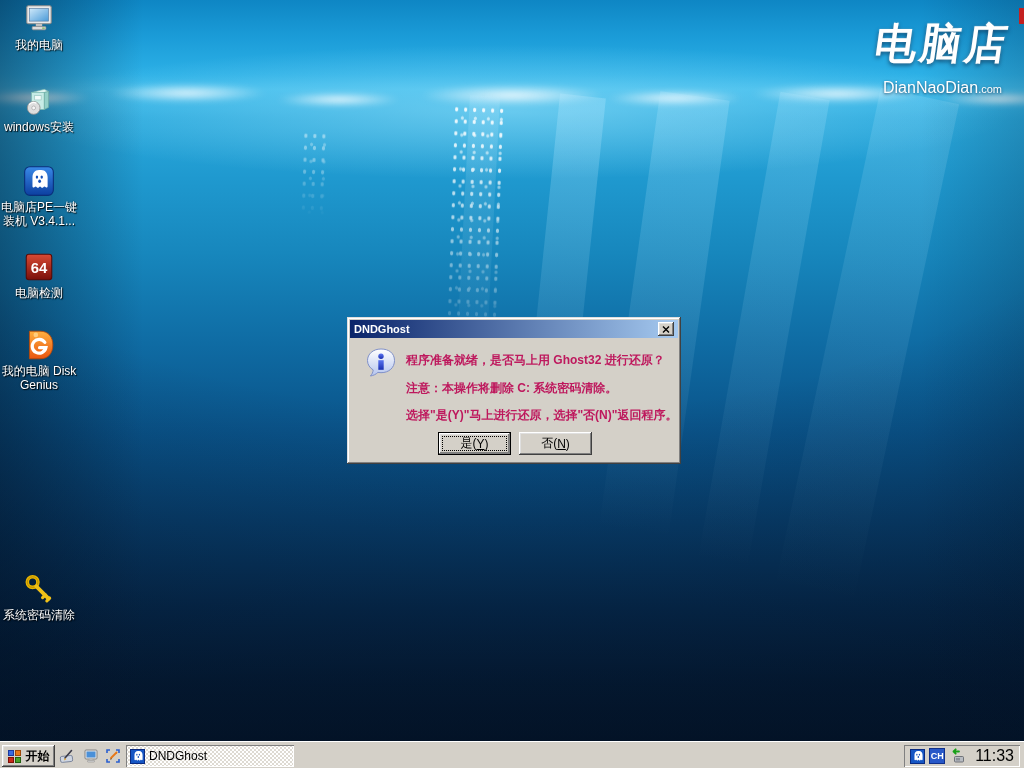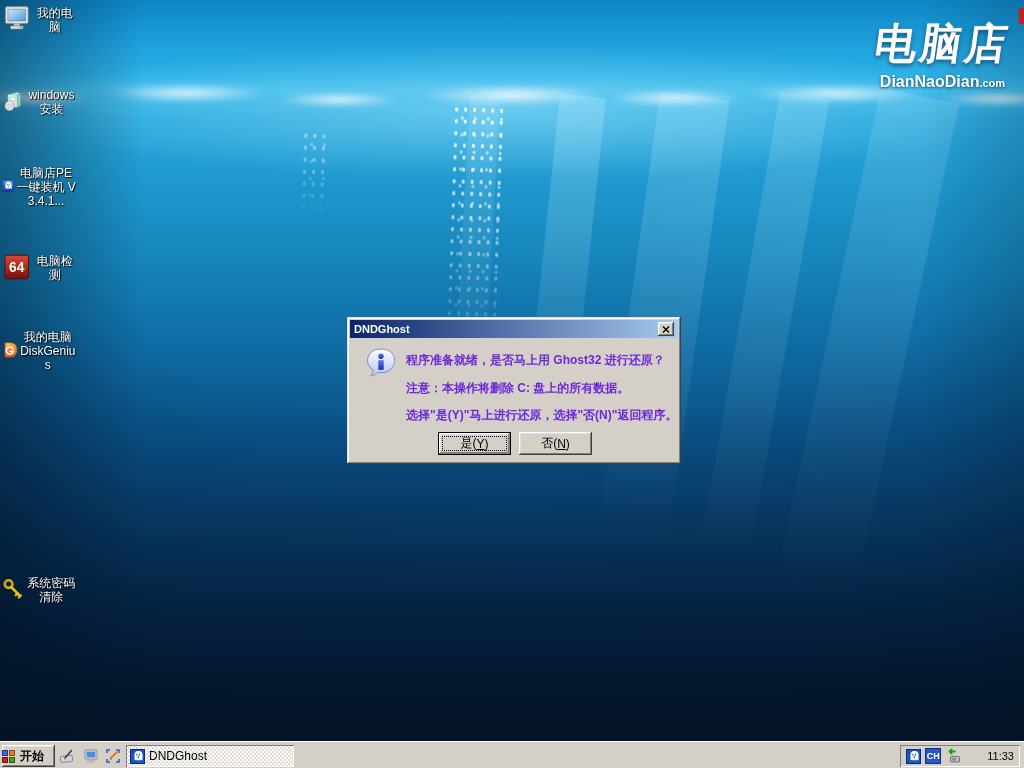--- a/index.html
+++ b/index.html
@@ -51,80 +51,80 @@
   .ray.r1 { left:560px; width:46px; height:420px; transform:rotate(6deg); }
   .ray.r2 { left:660px; width:70px; height:520px; transform:rotate(8deg); opacity:.8; }
   .ray.r3 { left:780px; width:50px; height:560px; transform:rotate(10deg); opacity:.7; }
   .ray.r4 { left:880px; width:80px; height:600px; transform:rotate(12deg); opacity:.6; }
   .ray.r5 { left:470px; width:30px; height:330px; transform:rotate(3deg); opacity:.7; }
 
   
   .logo { position:absolute; top:16px; right:14px; text-align:center; color:#fff; }
   .logo-title { font-size:42px; font-weight:bold; letter-spacing:3px;
     transform:skewX(-8deg); text-shadow:0 2px 4px rgba(0,20,50,.6), 0 0 2px rgba(255,255,255,.4); }
-  .logo-sub { margin-top:1px; font-size:16px; font-weight:bold; text-shadow:0 1px 3px rgba(0,20,50,.7); }
+  .logo-sub { margin-top:7px; font-size:16px; font-weight:normal; text-shadow:0 1px 3px rgba(0,20,50,.7); }
   .logo-sub .tld { font-size:11px; }
   .logo-accent { position:absolute; top:8px; right:0; width:5px; height:16px; background:#c42020; }
 
   
-  .dicon { position:absolute; left:1px; width:76px; display:flex; flex-direction:row; align-items:center; }
+  .dicon { position:absolute; left:1px; width:76px; display:flex; flex-direction:column; align-items:center; }
   .dicon svg { width:34px; height:34px; }
   .dicon .lbl { margin-top:2px; font-size:12px; line-height:14px; color:#fff; text-align:center;
     text-shadow:1px 1px 1px rgba(0,0,0,.9), 0 0 2px rgba(0,0,0,.6); word-break:break-all; }
 
   
   .bevel-out { background:#d4d0c8;
     box-shadow: inset -1px -1px #404040, inset 1px 1px #ffffff, inset -2px -2px #808080, inset 2px 2px #dfdfdf; }
   .win-frame { background:#d4d0c8;
     box-shadow: inset -1px -1px #404040, inset 1px 1px #dfdfdf, inset -2px -2px #808080, inset 2px 2px #ffffff; }
 
   
   .dialog { position:absolute; left:347px; top:317px; width:334px; height:147px; z-index:10; }
   .titlebar { position:absolute; left:3px; right:3px; top:3px; height:18px;
     background:linear-gradient(90deg,#0a246a,#a6caf0);
     display:flex; align-items:center; padding:0 4px; }
   .titlebar .t { color:#fff; font-size:11px; font-weight:bold; flex:1; }
   .btn-close { width:16px; height:14px; display:flex; align-items:center; justify-content:center; }
   .dlg-icon { position:absolute; left:17px; top:30px; width:34px; height:34px; }
-  .dlg-line { position:absolute; left:59px; font-size:12px; font-weight:bold; color:#6d28d9; white-space:nowrap; }
+  .dlg-line { position:absolute; left:59px; font-size:12px; font-weight:bold; color:#be185d; white-space:nowrap; }
   .dlg-line.l1 { top:35px; } .dlg-line.l2 { top:63px; } .dlg-line.l3 { top:90px; }
   .pushbtn { position:absolute; top:115px; width:73px; height:23px;
     display:flex; align-items:center; justify-content:center;
     font-size:12px; color:#000; background:#d4d0c8;
     box-shadow: inset -1px -1px #404040, inset 1px 1px #ffffff, inset -2px -2px #808080, inset 2px 2px #dfdfdf; }
   .pushbtn.default { border:1px solid #000;
     box-shadow: inset -1px -1px #808080, inset 1px 1px #ffffff, inset -2px -2px #808080, inset 2px 2px #dfdfdf; }
   .pushbtn.default::after { content:""; position:absolute; inset:3px; border:1px dotted #000; }
   .pushbtn .u { text-decoration:underline; }
   .btn-yes { left:91px; } .btn-no { left:172px; }
 
   
   .taskbar { position:absolute; left:0; right:0; bottom:0; height:27px; background:#d4d0c8;
     border-top:1px solid #fff; z-index:20; }
   .startbtn { position:absolute; left:2px; top:3px; width:53px; height:22px;
-    display:flex; align-items:center; gap:5px;
+    display:flex; align-items:center; justify-content:center; gap:5px;
     font-size:12px; font-weight:bold; color:#000; }
   .startlogo { display:grid; grid-template-columns:6px 6px; grid-template-rows:6px 6px; gap:1px; }
   .startlogo i { display:block; }
   .ql { position:absolute; top:5px; width:18px; height:18px; display:flex; align-items:center; justify-content:center; }
   .ql svg { width:16px; height:16px; }
   .taskbtn { position:absolute; left:126px; top:3px; width:168px; height:22px;
     display:flex; align-items:center; gap:4px; padding-left:4px;
     background: repeating-conic-gradient(#ffffff 0% 25%, #dedad2 0% 50%) 0 0 / 4px 4px;
     box-shadow: inset 1px 1px #808080, inset -1px -1px #ffffff;
     font-size:12px; color:#000; }
   .mini-ghost { width:15px; height:15px; background:#1656c4; border:1px solid #0a2a80;
     display:flex; align-items:center; justify-content:center; }
   .mini-ghost svg { width:12px; height:12px; color:#fff; }
   .tray { position:absolute; right:4px; top:3px; height:22px; padding:0 6px;
     display:flex; align-items:center; gap:4px;
     box-shadow: inset 1px 1px #808080, inset -1px -1px #ffffff; }
   .tray .lang { width:16px; height:16px; background:#2858c8; border:1px solid #10308a; color:#fff;
     font-size:9px; font-weight:bold; display:flex; align-items:center; justify-content:center; }
-  .tray .clock { font-size:11px; color:#000; margin-left:22px; }
+  .tray .clock { font-size:16px; color:#000; margin-left:6px; }
   .hiddendefs { position:absolute; width:0; height:0; }
 </style>
 </head>
 <body>
 
 <svg class="hiddendefs" aria-hidden="true">
   <defs>
     <symbol id="ghost" viewBox="0 0 32 32">
       <path fill="currentColor" d="M16 2.5c-6.3 0-9.4 4.9-9.4 10.6v12.5c0 2 1.8 2.5 3 1.2 1-1 2.2-1 3.1.2.9 1.2 2.3 1.2 3.2 0 .9-1.2 2.1-1.2 3 0 .9 1.2 2.3 1.2 3.2 0 .9-1.2 2.1-1.2 3.1-.2 1.2 1.3 3 .8 3-1.2V13.1c0-5.7-3.1-10.6-9.2-10.6z"></path>
       <ellipse cx="13" cy="12.5" rx="1.7" ry="2.3" fill="#1450b8"></ellipse>
@@ -251,21 +251,21 @@
           <path d="M1 0.5L7 6.5M7 0.5L1 6.5" stroke="#000" stroke-width="1.4"></path>
         </svg>
       </span>
     </div>
     <svg class="dlg-icon" viewBox="0 0 34 34">
       <path d="M17 2C9 2 3.5 7 3.5 13.5c0 4 2.2 7.4 5.7 9.4-.2 2.4-1.2 4.5-2.8 6.1 3-.4 5.7-1.8 7.5-3.6 1 .2 2 .3 3.1.3 8 0 13.5-5 13.5-12.2S25 2 17 2z" fill="url(#bubG)" stroke="#8090c8"></path>
       <circle cx="17" cy="9.3" r="2.7" fill="url(#iG)"></circle>
       <path d="M14.3 13.2h5.4v9.6h-5.4z" fill="url(#iG)" rx="1"></path>
     </svg>
     <div class="dlg-line l1">程序准备就绪，是否马上用 Ghost32 进行还原？</div>
-    <div class="dlg-line l2">注意：本操作将删除 C: 盘上的所有数据。</div>
+    <div class="dlg-line l2">注意：本操作将删除 C: 系统密码清除。</div>
     <div class="dlg-line l3">选择"是(Y)"马上进行还原，选择"否(N)"返回程序。</div>
     <div class="pushbtn default btn-yes">
         <span>是(</span>
         <span class="u">Y</span>
         <span>)</span>
       </div>
     <div class="pushbtn btn-no">
         <span>否(</span>
         <span class="u">N</span>
         <span>)</span>

